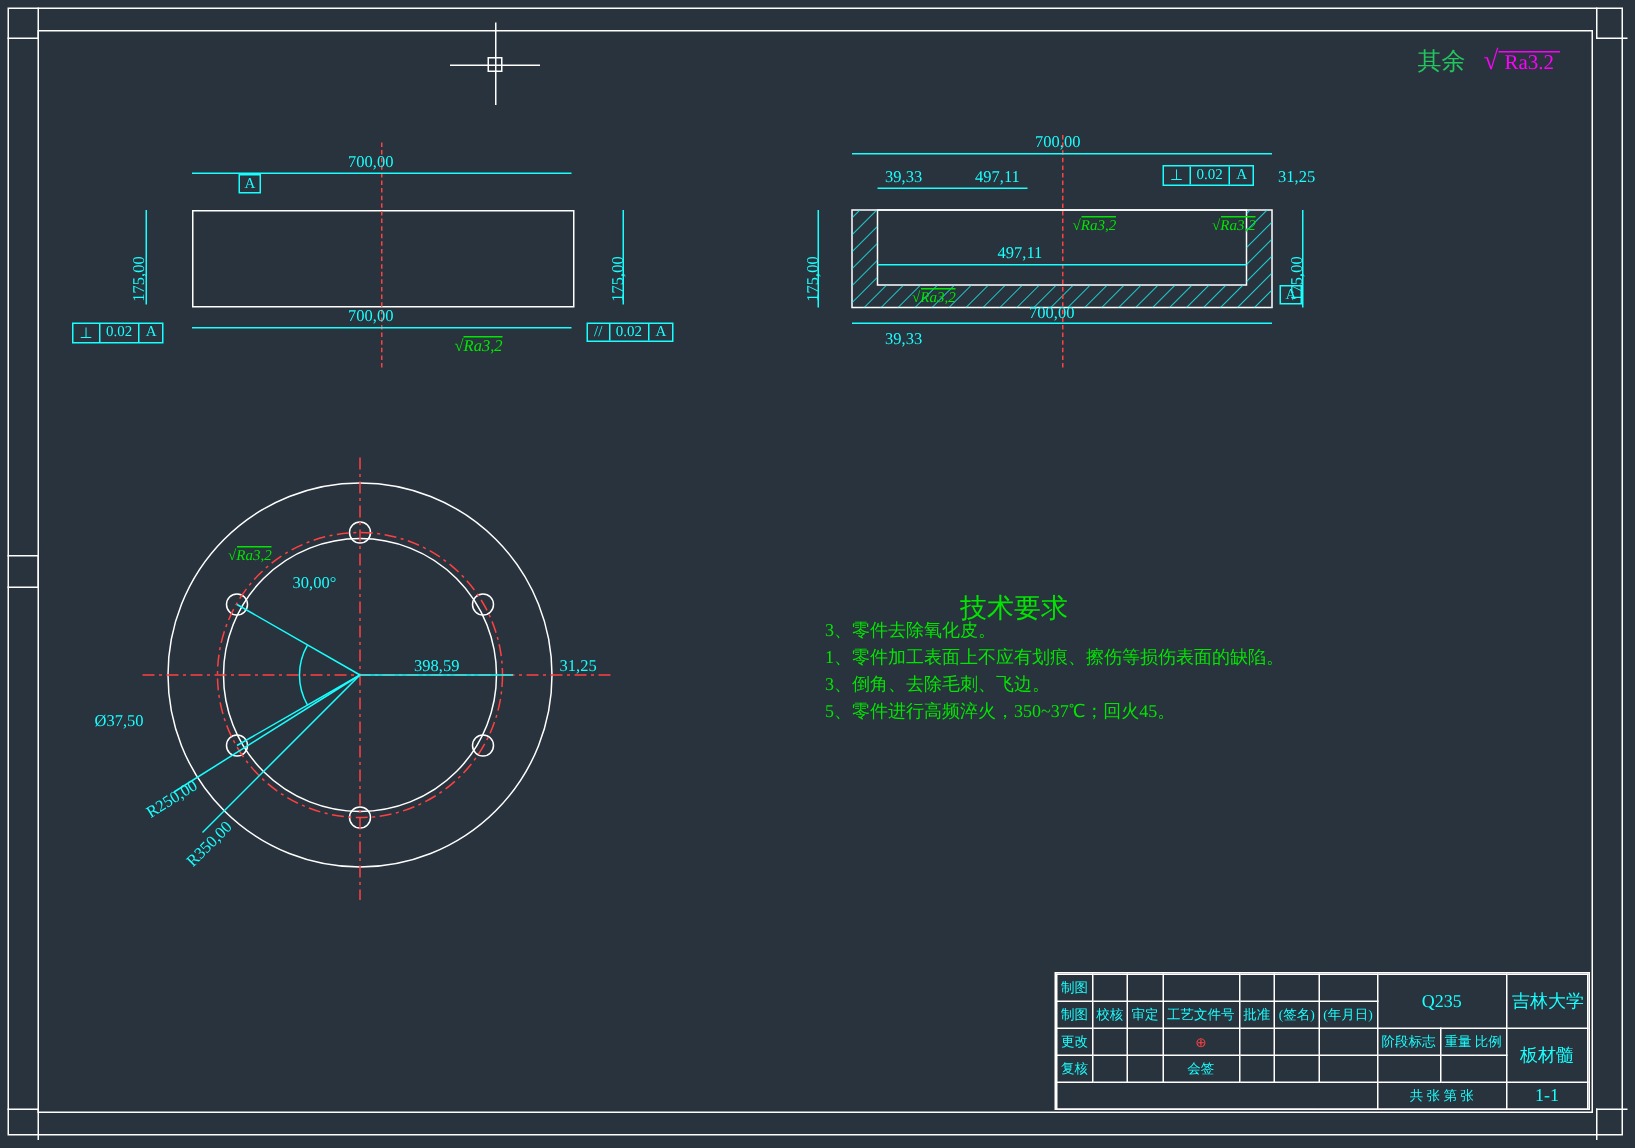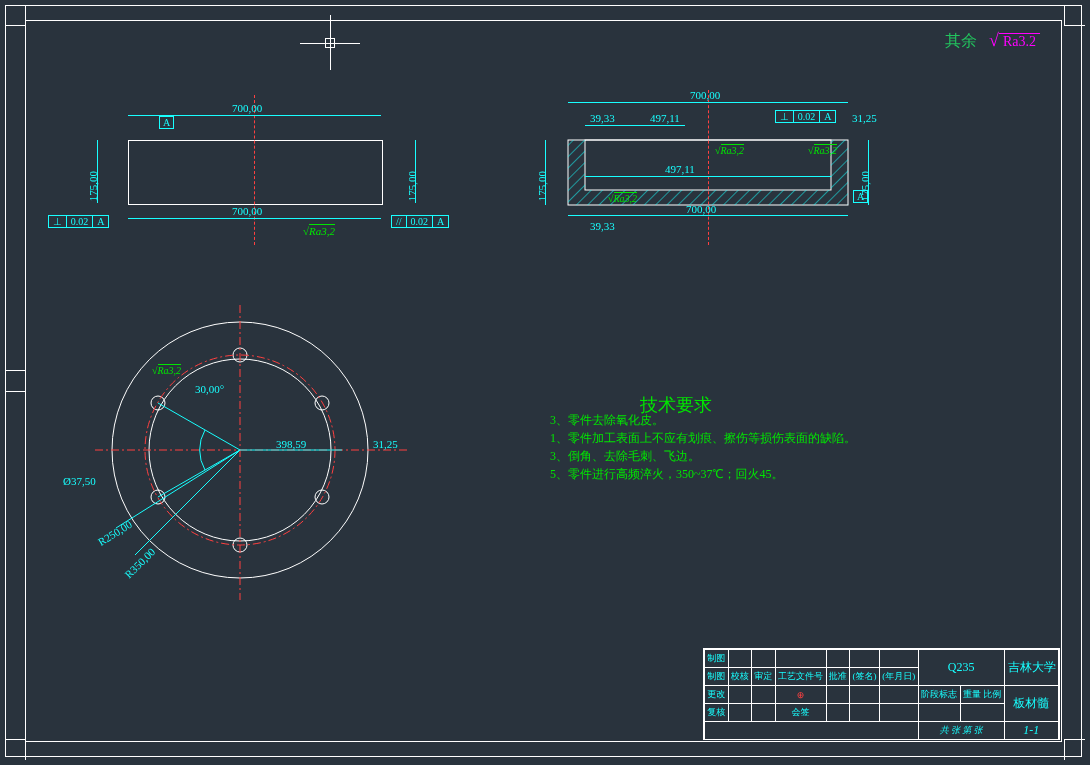--- a/index.html
+++ b/index.html
@@ -187,20 +187,20 @@
    <td>复核</td>
           <td></td>
           <td></td>
           <td>会签</td>
           <td></td>
           <td></td>
           <td></td>
    <td></td>
           <td></td>
   </tr>
-  <tr style="height:18px;font-style:italic;">
+  <tr style="height:18px;">
    <td colspan="7"></td>
    <td colspan="2"><span>共</span> <span>张</span> <span>第</span> <span>张</span></td>
    <td style="font-size:12px;">1-1</td>
   </tr>
  </tbody>
     </table>
 </div>
 
 </body></html>

